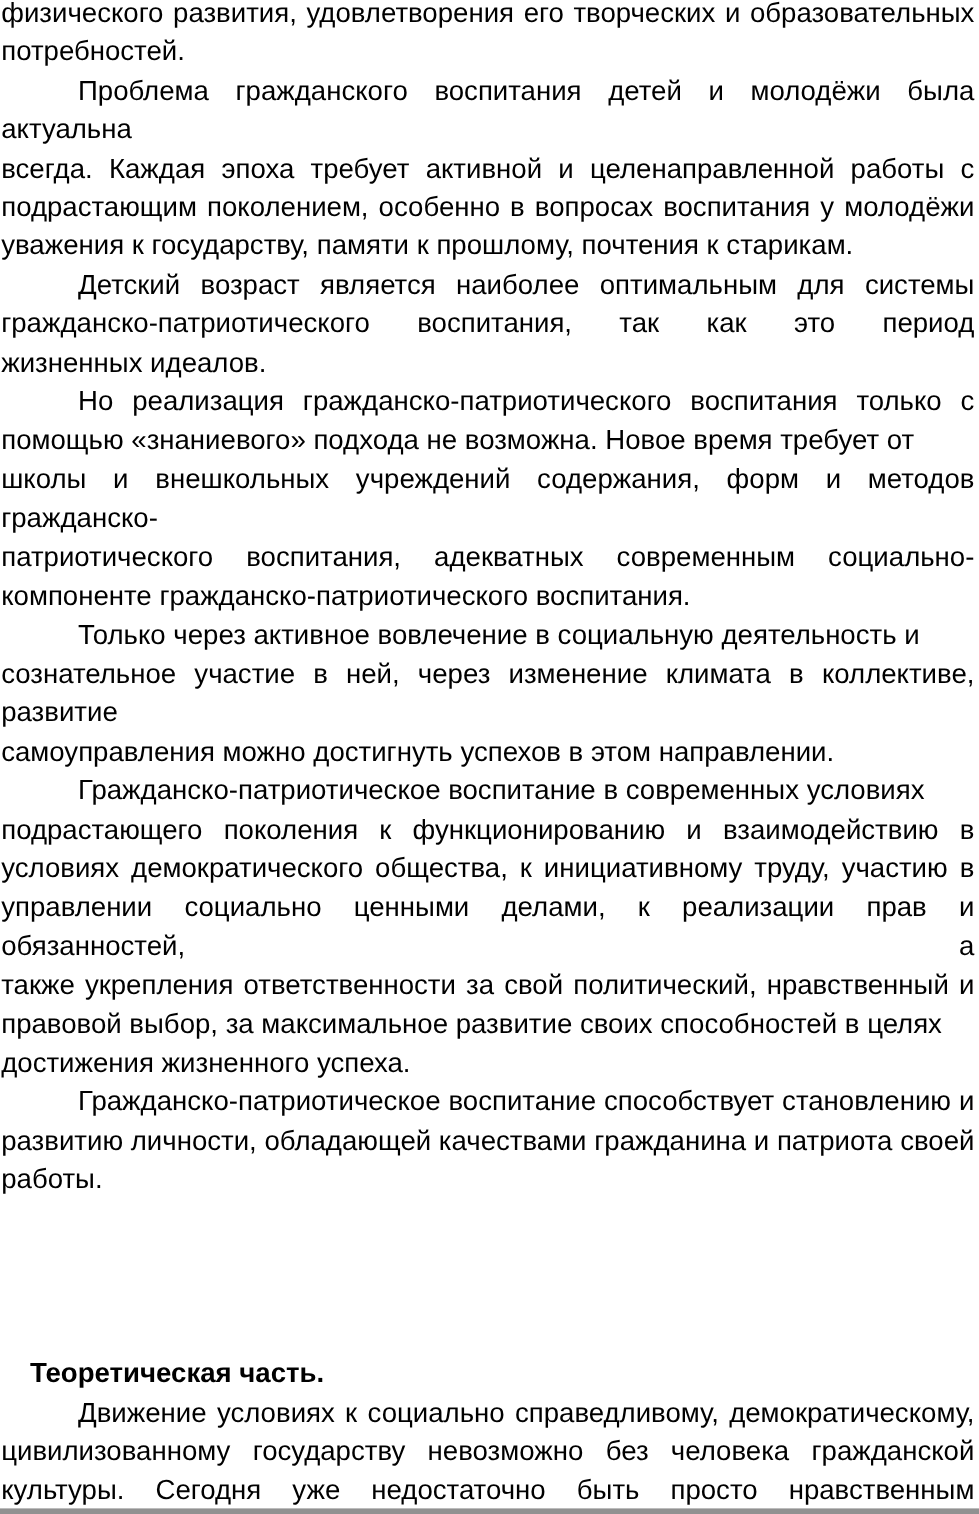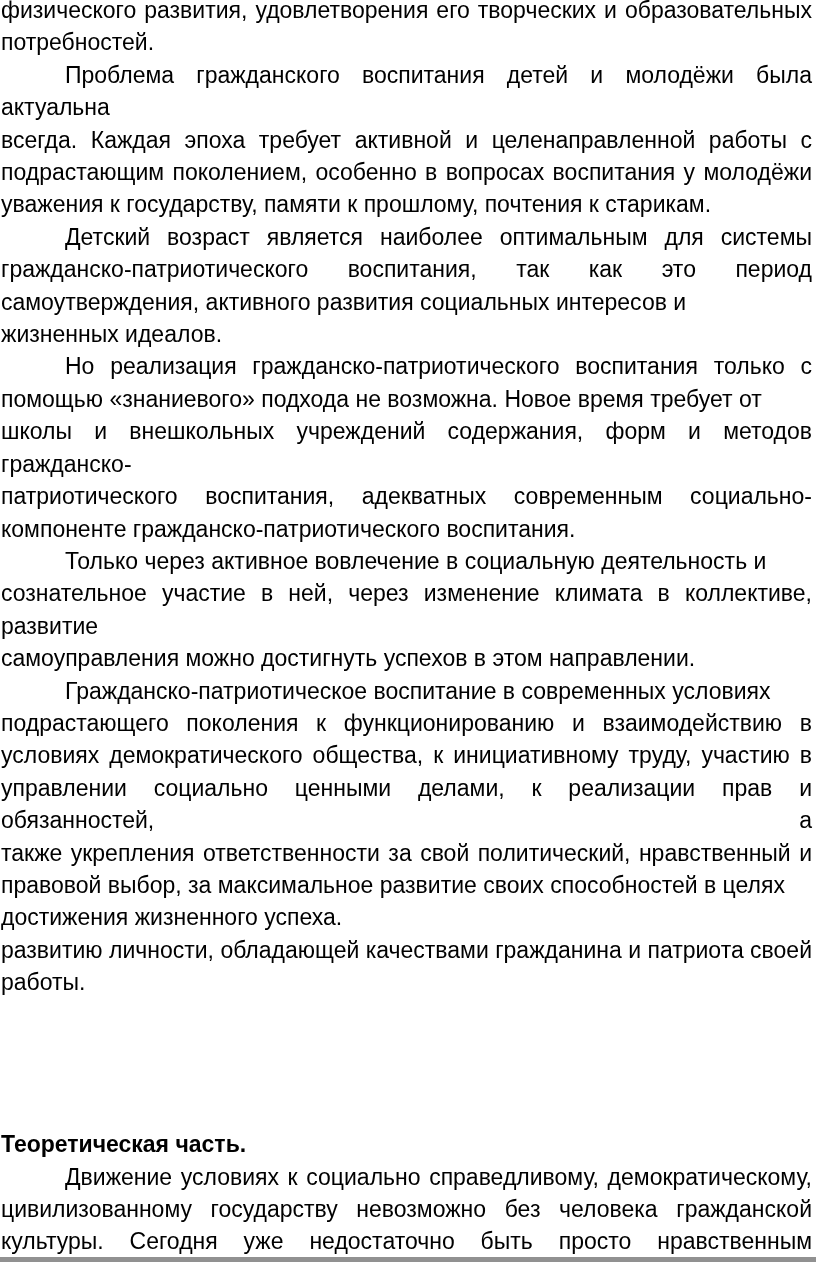--- a/index.html
+++ b/index.html
@@ -31,20 +31,21 @@
   }
   .full {
     text-align: justify;
     text-align-last: justify;
   }
   .indent {
     text-indent: 64px;
   }
   .bold {
     font-weight: 700;
+    padding-left: 24px;
   }
   .blank {
     
   }
   .page-edge {
     position: absolute;
     left: 0;
     right: 0;
     bottom: 0;
     height: 5px;
@@ -57,37 +58,37 @@
 <div class="page" style="background: rgb(255, 255, 255);">
   <div class="doc-text" style="color: rgb(0, 0, 0);">
       <div class="line full">физического развития, удовлетворения его творческих и образовательных</div>
       <div class="line">потребностей.</div>
       <div class="line full indent">Проблема гражданского воспитания детей и молодёжи была актуальна</div>
       <div class="line full">всегда. Каждая эпоха требует активной и целенаправленной работы с</div>
       <div class="line full">подрастающим поколением, особенно в вопросах воспитания у молодёжи</div>
       <div class="line">уважения к государству, памяти к прошлому, почтения к старикам.</div>
       <div class="line full indent">Детский возраст является наиболее оптимальным для системы</div>
       <div class="line full">гражданско-патриотического воспитания, так как это период</div>
-      <div class="line">самоутверждения, активного развития социальных интересов и</div>
       <div class="line">жизненных идеалов.</div>
       <div class="line full indent">Но реализация гражданско-патриотического воспитания только с</div>
       <div class="line">помощью «знаниевого» подхода не возможна. Новое время требует от</div>
       <div class="line full">школы и внешкольных учреждений содержания, форм и методов гражданско-</div>
       <div class="line full">патриотического воспитания, адекватных современным социально-</div>
       <div class="line">компоненте гражданско-патриотического воспитания.</div>
       <div class="line indent">Только через активное вовлечение в социальную деятельность и</div>
       <div class="line full">сознательное участие в ней, через изменение климата в коллективе, развитие</div>
       <div class="line">самоуправления можно достигнуть успехов в этом направлении.</div>
       <div class="line indent">Гражданско-патриотическое воспитание в современных условиях</div>
       <div class="line full">подрастающего поколения к функционированию и взаимодействию в</div>
       <div class="line full">условиях демократического общества, к инициативному труду, участию в</div>
       <div class="line full">управлении социально ценными делами, к реализации прав и обязанностей, а</div>
       <div class="line full">также укрепления ответственности за свой политический, нравственный и</div>
       <div class="line">правовой выбор, за максимальное развитие своих способностей в целях</div>
       <div class="line">достижения жизненного успеха.</div>
+      <div class="line full indent">Гражданско-патриотическое воспитание способствует становлению и</div>
       <div class="line full">развитию личности, обладающей качествами гражданина и патриота своей</div>
       <div class="line">работы.</div>
       <div class="line blank">&nbsp;</div>
       <div class="line blank">&nbsp;</div>
       <div class="line blank">&nbsp;</div>
       <div class="line blank">&nbsp;</div>
       <div class="line bold">Теоретическая часть.</div>
       <div class="line full indent">Движение условиях к социально справедливому, демократическому,</div>
       <div class="line full">цивилизованному государству невозможно без человека гражданской</div>
       <div class="line full">культуры. Сегодня уже недостаточно быть просто нравственным человеком,</div>

